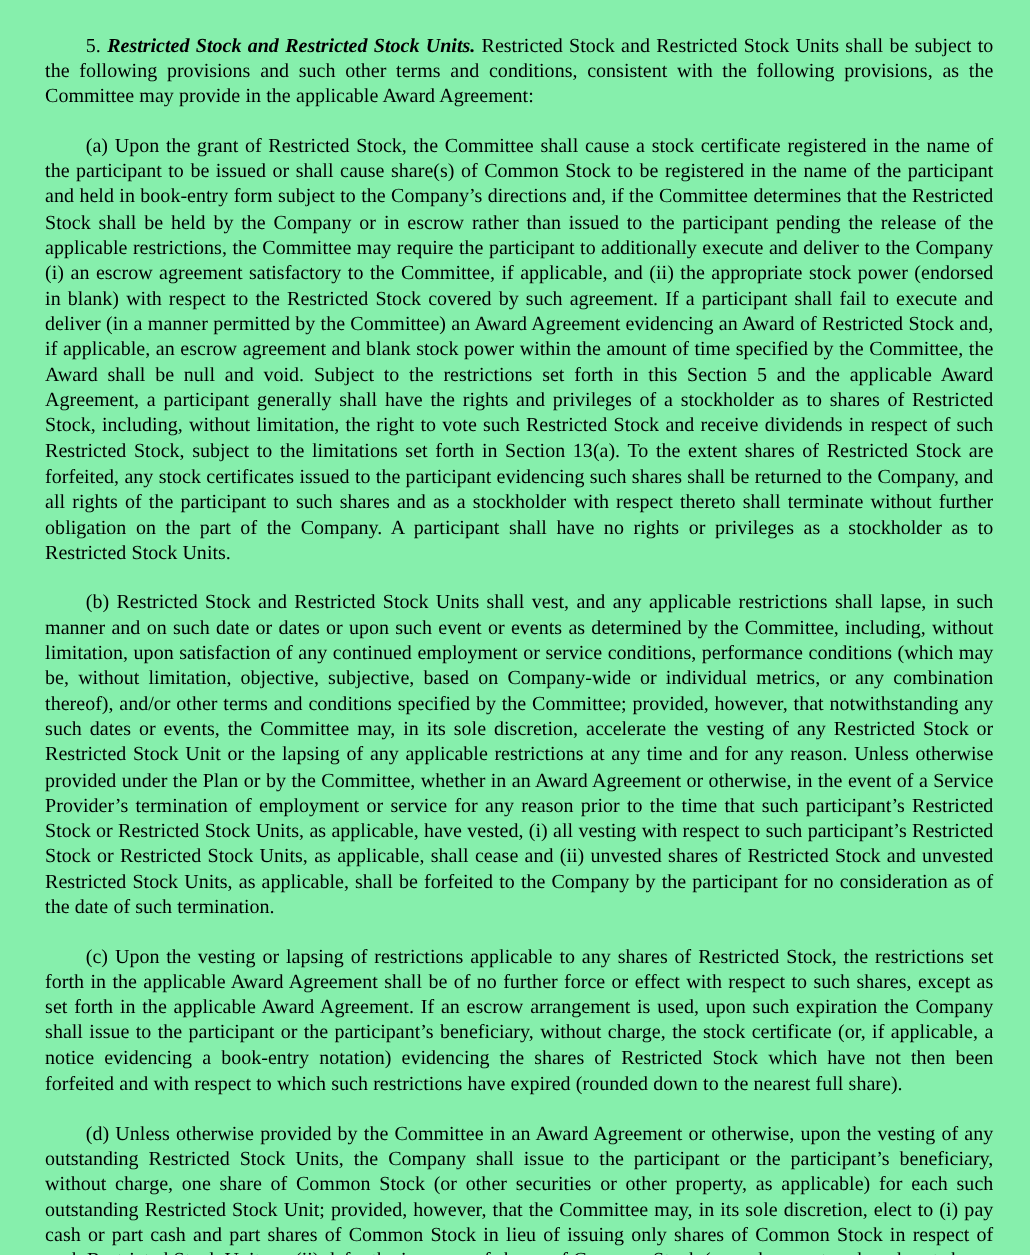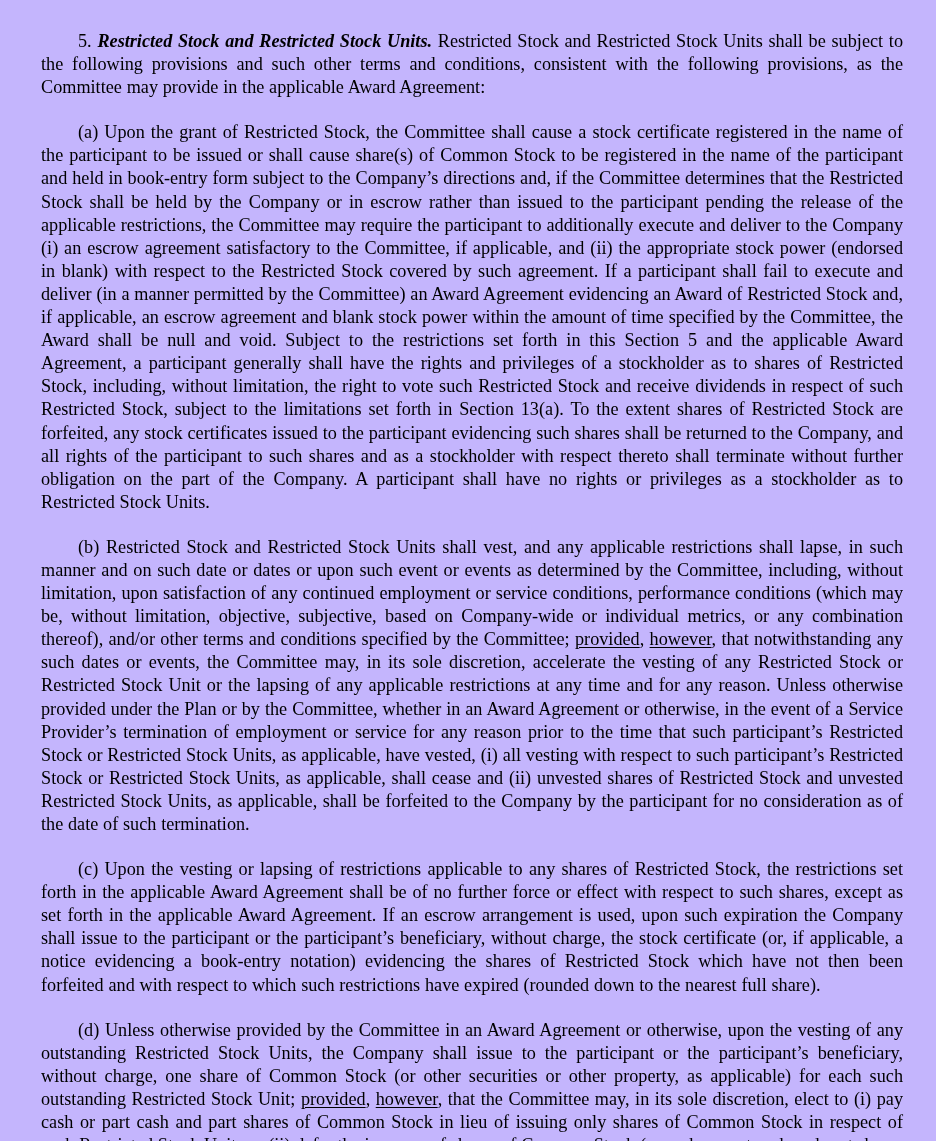--- a/index.html
+++ b/index.html
@@ -12,21 +12,21 @@
     height: 1141px;
     font-family: "Liberation Serif", "DejaVu Serif", serif;
     color: #000000;
     overflow: hidden;
   }
   .page {
     box-sizing: border-box;
     width: 936px;
     height: 1141px;
     padding: 30px 33px 0 41px;
-    background: #c4b5fd;
+    background: #86efac;
   }
   .doc-body {
     width: 862px;
   }
   p.para {
     margin: 0 0 22px 0;
     font-size: 18.2px;
     line-height: 23.1px;
     text-align: justify;
     text-justify: inter-word;
@@ -36,21 +36,20 @@
     hyphens: none;
   }
   p.para:last-child {
     margin-bottom: 0;
   }
   .heading-run {
     font-weight: bold;
     font-style: italic;
   }
   .u {
-    text-decoration: underline;
     text-underline-offset: 2px;
     text-decoration-thickness: 1px;
   }
 </style>
 </head>
 <body>
 
 <div class="page">
   <div class="doc-body">
 

